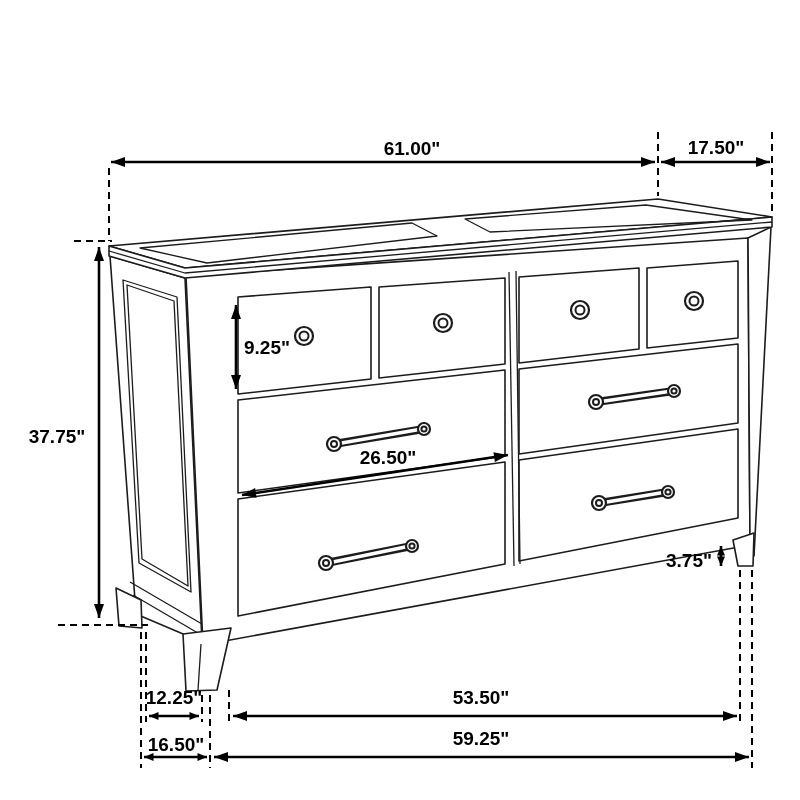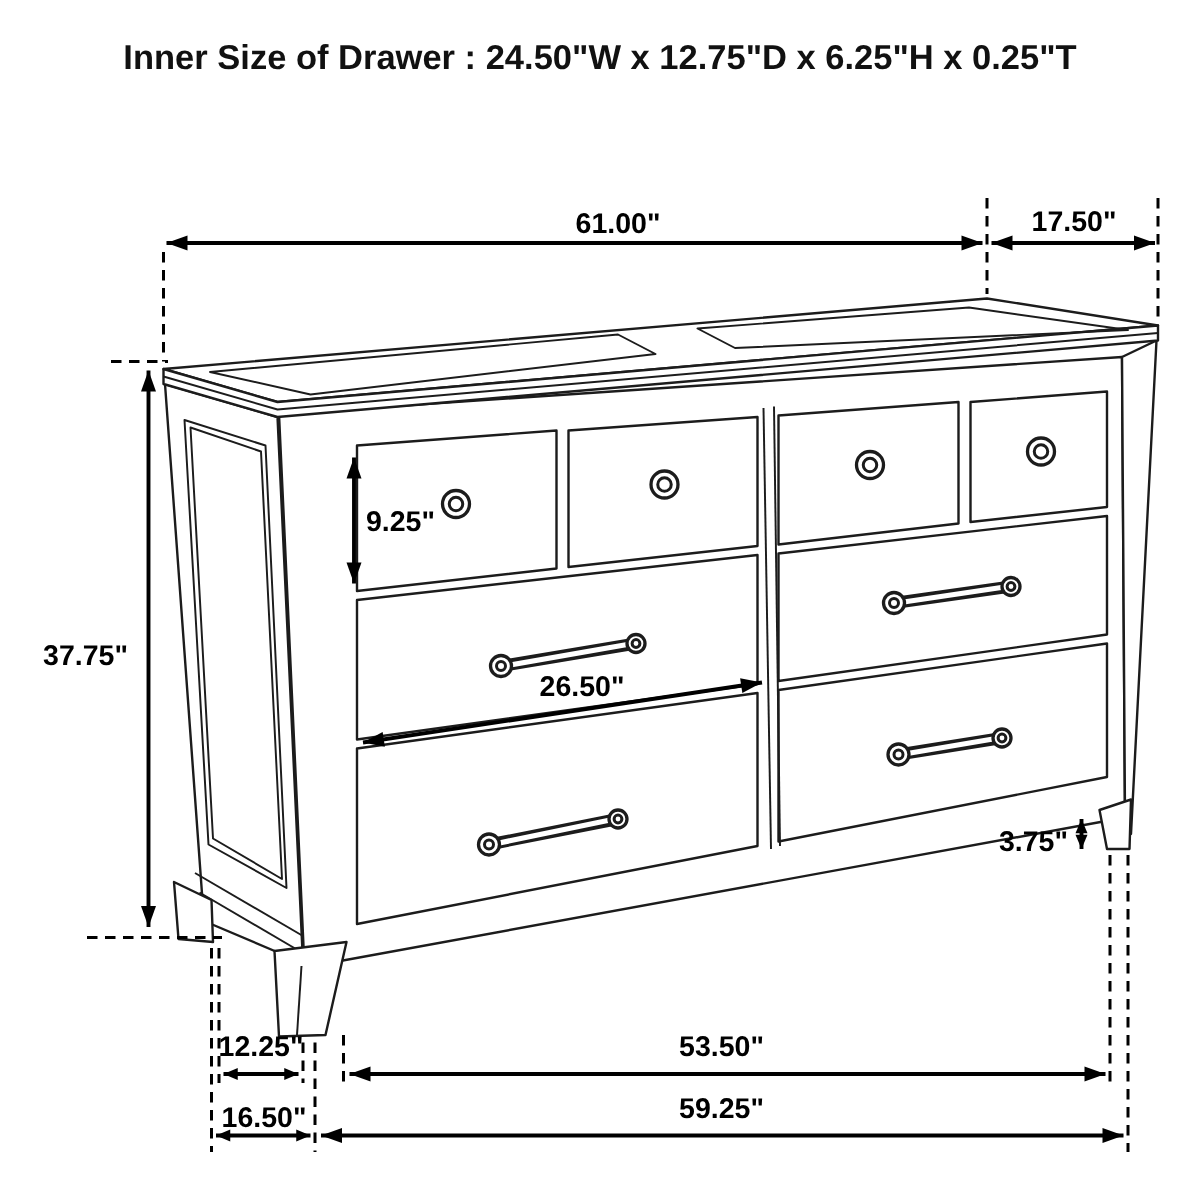--- a/index.html
+++ b/index.html
@@ -15,21 +15,20 @@
   .dimtxt{font-family:"Liberation Sans", sans-serif;font-size:19px;font-weight:bold;fill:#000;}
   .knob-o{fill:#fff;stroke:#1c1c1c;stroke-width:2.2;}
   .knob-i{fill:#fff;stroke:#1c1c1c;stroke-width:2;}
   .bar-out{stroke:#1c1c1c;stroke-width:8;stroke-linecap:round;}
   .bar-in{stroke:#ffffff;stroke-width:3.5;stroke-linecap:round;}
 </style>
 </head>
 <body>
 
 <div id="stage">
-  <div id="title">Inner Size of Drawer : 24.50"W x 12.75"D x 6.25"H x 0.25"T</div>
 
   <svg width="800" height="800" viewBox="0 0 800 800">
     <defs>
       <marker id="ah" markerUnits="userSpaceOnUse" markerWidth="16" markerHeight="12" refX="15" refY="6" orient="auto-start-reverse">
         <path d="M1,1 L15,6 L1,11 z" fill="#000"></path>
       </marker>
       <marker id="ahs" markerUnits="userSpaceOnUse" markerWidth="11" markerHeight="10" refX="10" refY="5" orient="auto-start-reverse">
         <path d="M0.5,1 L10,5 L0.5,9 z" fill="#000"></path>
       </marker>
     </defs>

